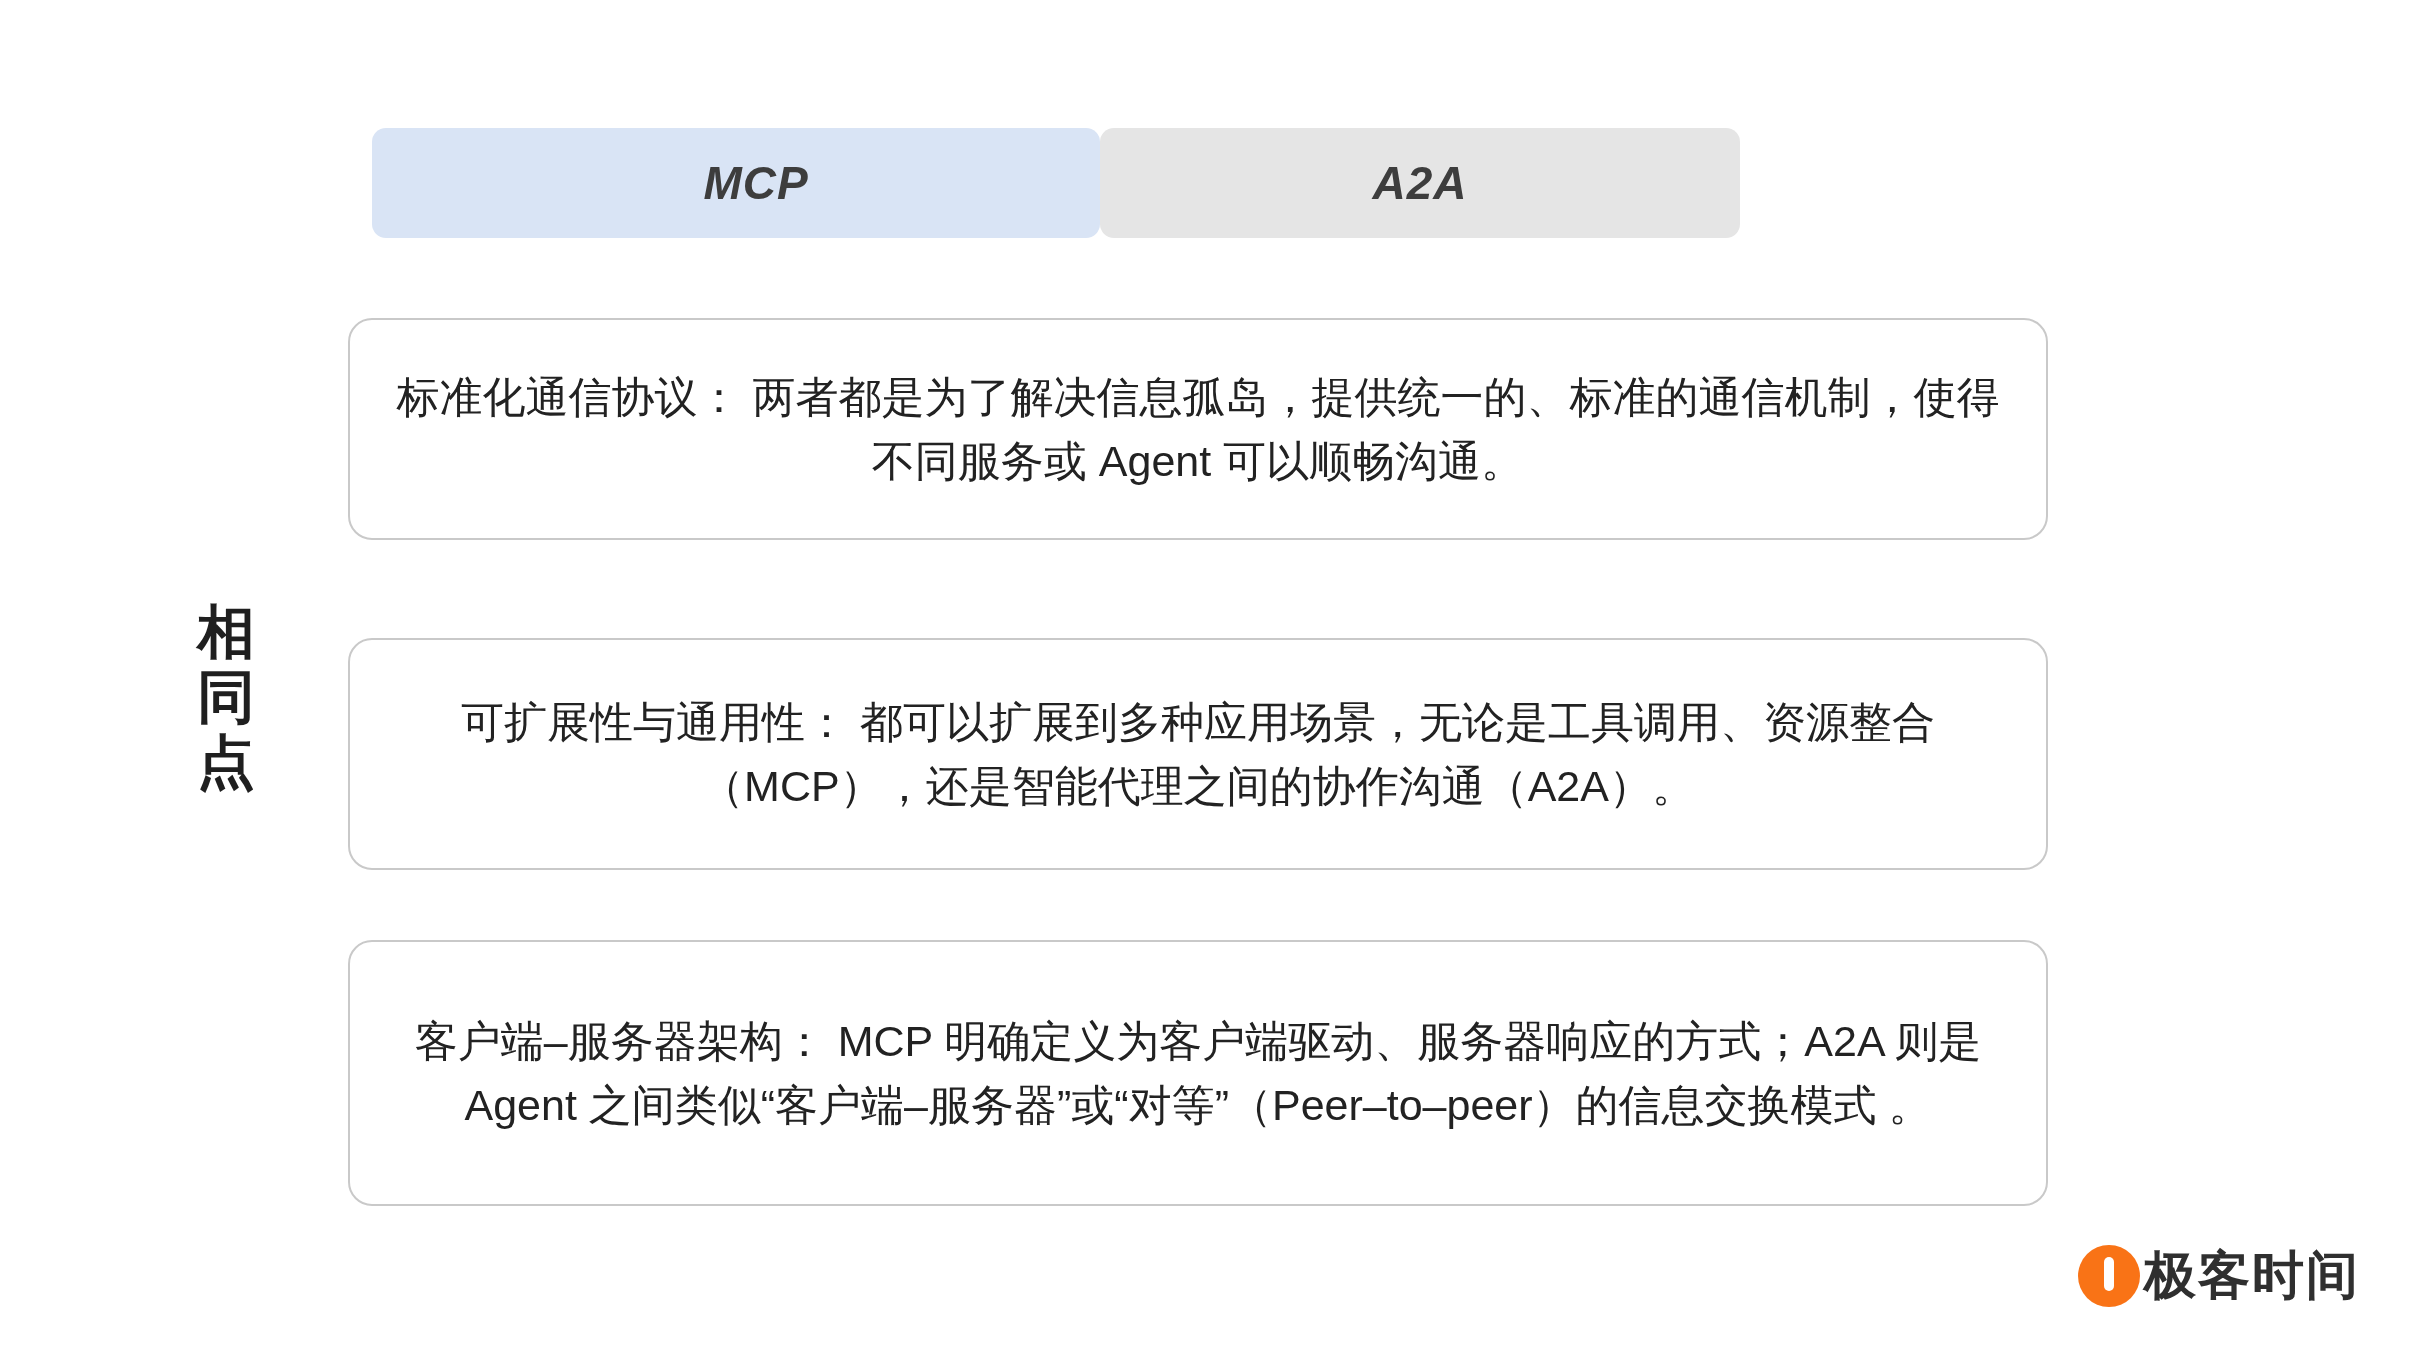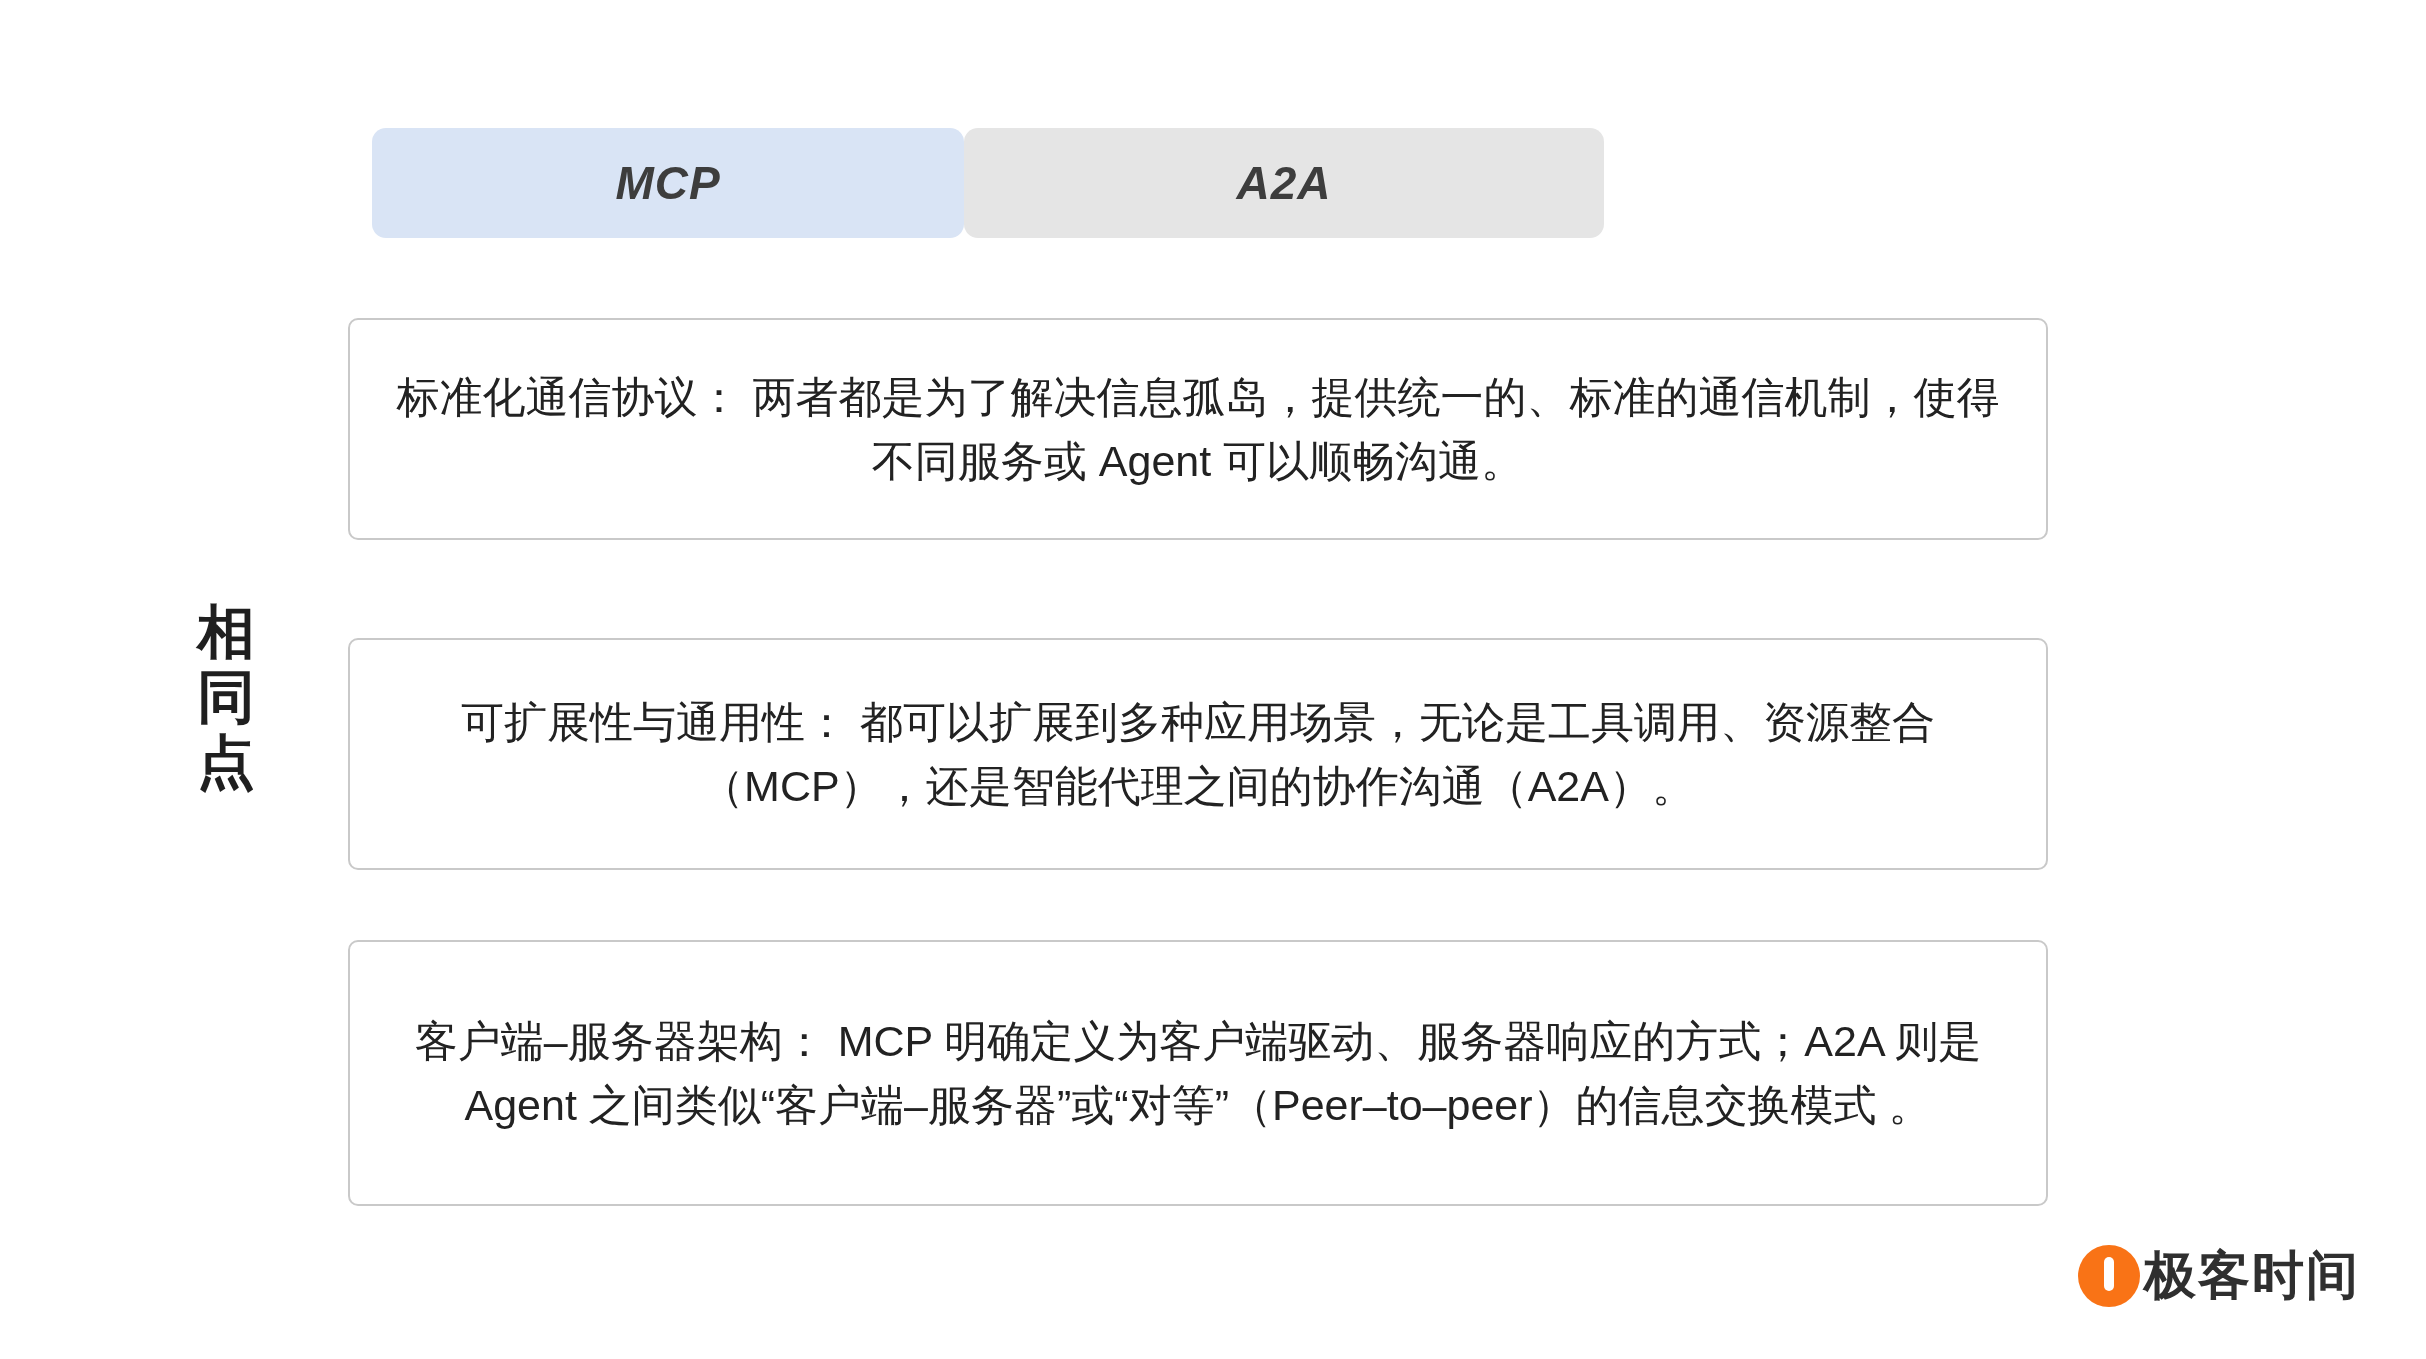--- a/index.html
+++ b/index.html
@@ -32,22 +32,23 @@
     display: flex;
     align-items: center;
     justify-content: center;
     font-style: italic;
     font-weight: bold;
     font-size: 46px;
     letter-spacing: 1px;
     color: #3d3d3d;
   }
   .pill-mcp {
-    width: 592px;
+    width: 688px;
     background: #d9e4f5;
+    padding-left: 40px;
   }
   .vs {
     width: 430px;
     text-align: center;
     font-style: italic;
     font-weight: bold;
     font-size: 42px;
     color: #3d3d3d;
   }
   .pill-a2a {
@@ -68,21 +69,21 @@
     color: #1f1f1f;
     font-family: "Liberation Sans", "DejaVu Sans", sans-serif;
   }
   .side-label span { display: block; }
 
   
   .card {
     position: absolute;
     box-sizing: border-box;
     border: 2px solid #c9c9c9;
-    border-radius: 10px;
+    border-radius: 24px;
     background: #ffffff;
     display: flex;
     align-items: center;
     justify-content: center;
     padding: 0 26px;
   }
   .card p {
     margin: 0;
     text-align: center;
     font-size: 43px;

